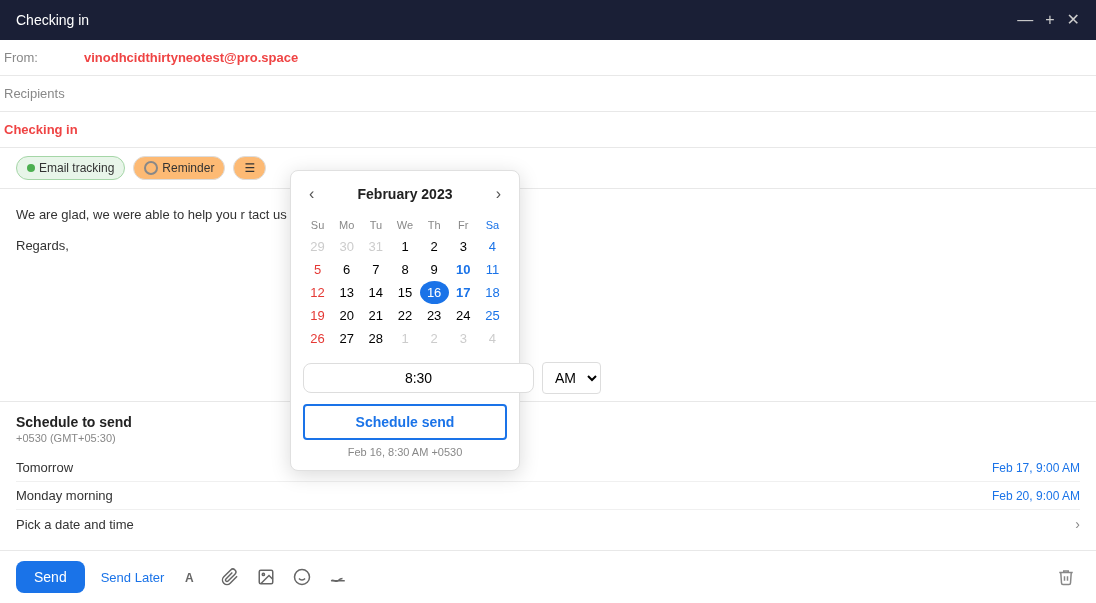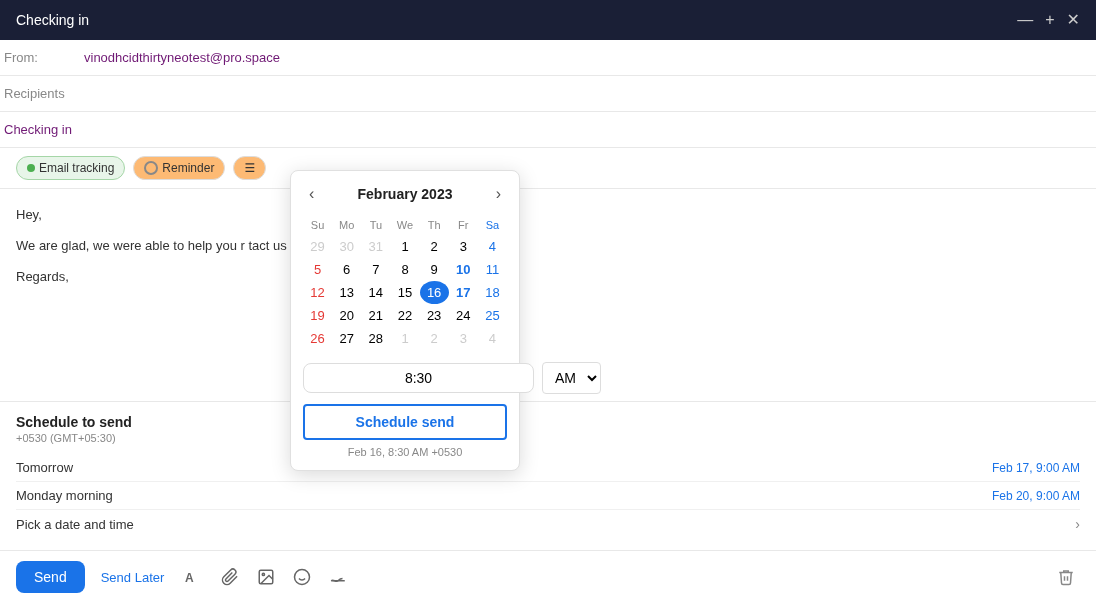--- a/index.html
+++ b/index.html
@@ -9,21 +9,21 @@
 
     .titlebar { background: #1a1f36; color: #fff; padding: 0 16px; height: 40px; display: flex; align-items: center; justify-content: space-between; flex-shrink: 0; }
     .titlebar-title { font-size: 14px; font-weight: 500; }
     .titlebar-controls { display: flex; gap: 12px; align-items: center; }
     .titlebar-btn { color: #ccc; cursor: pointer; font-size: 16px; background: none; border: none; line-height: 1; }
 
     .compose-area { flex: 1; display: flex; flex-direction: column; overflow: hidden; position: relative; }
 
     .field-row { padding: 10px 4px; border-bottom: 1px solid #e8e8e8; font-size: 13px; color: #333; display: flex; align-items: center; }
     .field-label { color: #888; min-width: 80px; }
-    .field-value { color: #701a75; }
+    .field-value { color: #ef4444; font-weight: bold; }
 
     .toolbar-row { padding: 8px 16px; border-bottom: 1px solid #e8e8e8; display: flex; gap: 8px; align-items: center; }
     .toolbar-btn { display: flex; align-items: center; gap: 4px; padding: 4px 10px; border-radius: 16px; border: 1px solid #ddd; background: #fdba74; font-size: 12px; cursor: pointer; color: #333; }
     .toolbar-btn.active { background: #e8f5e9; border-color: #a5d6a7; }
     .toolbar-btn .dot { width: 8px; height: 8px; border-radius: 50%; background: #4caf50; }
     .toolbar-btn .icon-circle { width: 14px; height: 14px; border-radius: 50%; border: 2px solid #888; display: inline-block; }
 
     .email-body { padding: 16px; flex: 1; overflow-y: auto; color: #333; font-size: 13px; line-height: 1.6; }
 
     .schedule-section { padding: 12px 16px; border-top: 1px solid #e8e8e8; }
@@ -103,21 +103,20 @@
       <button class="toolbar-btn">
         <span class="icon-circle"></span>
         <span>Reminder</span>
       </button>
       <button class="toolbar-btn">
         <span style="font-size:12px;">☰</span>
       </button>
     </div>
 
     <div class="email-body">
-      <p style="margin-bottom:10px;">Hey,</p>
       <p style="margin-bottom:10px;">
         <span>We are glad, we were able to help you r</span>
         <span>tact us if you have anymoreore queries.</span>
       </p>
       <p>Regards,</p>
     </div>
 
     <div class="schedule-section">
       <div class="schedule-title">Schedule to send</div>
       <div class="schedule-tz">+0530 (GMT+05:30)</div>

